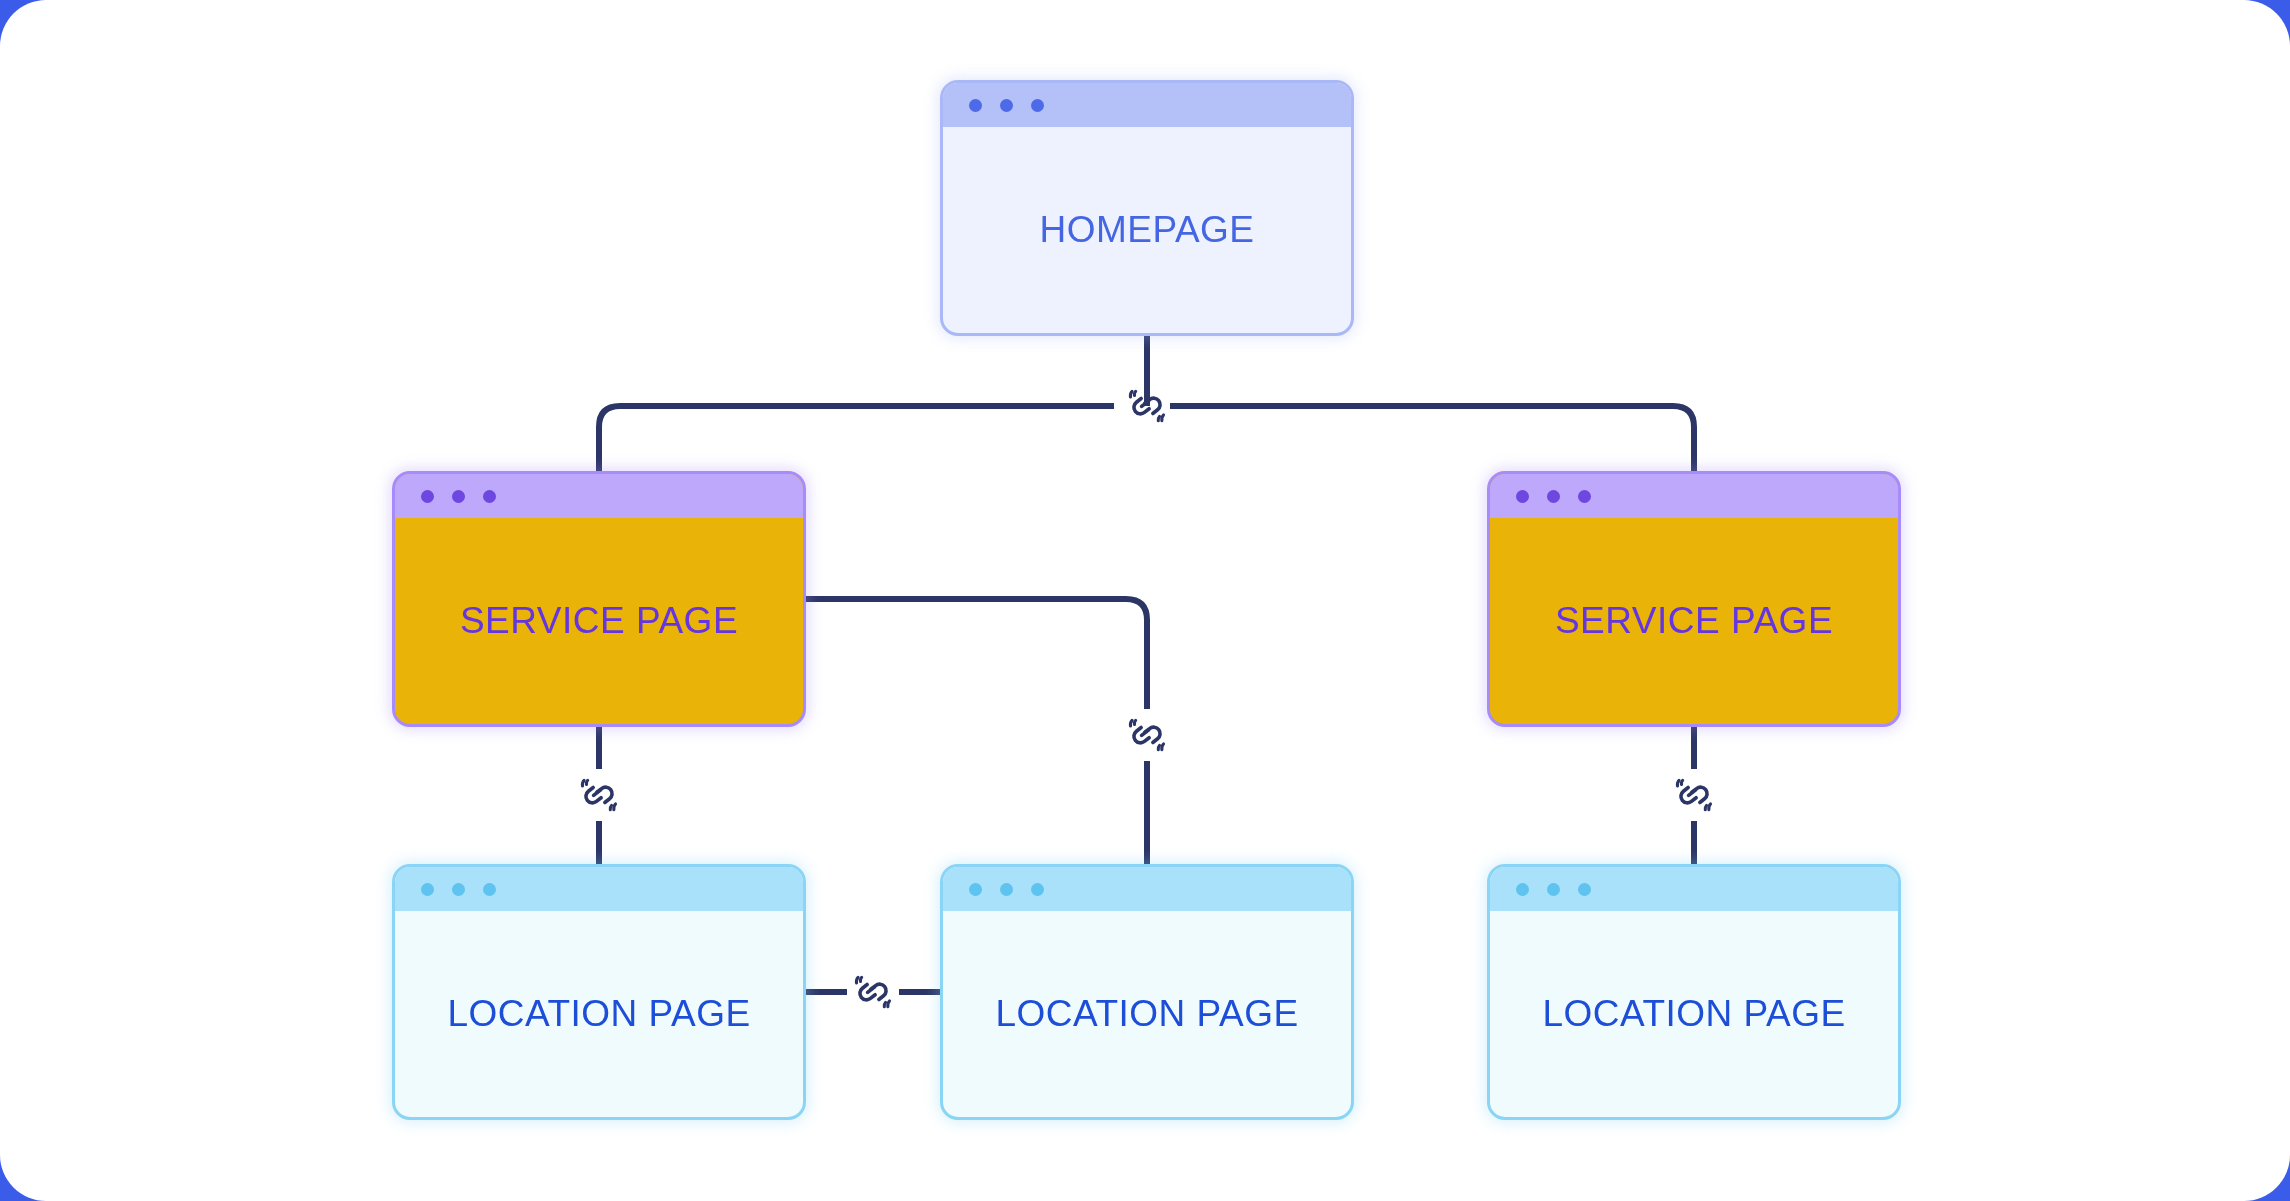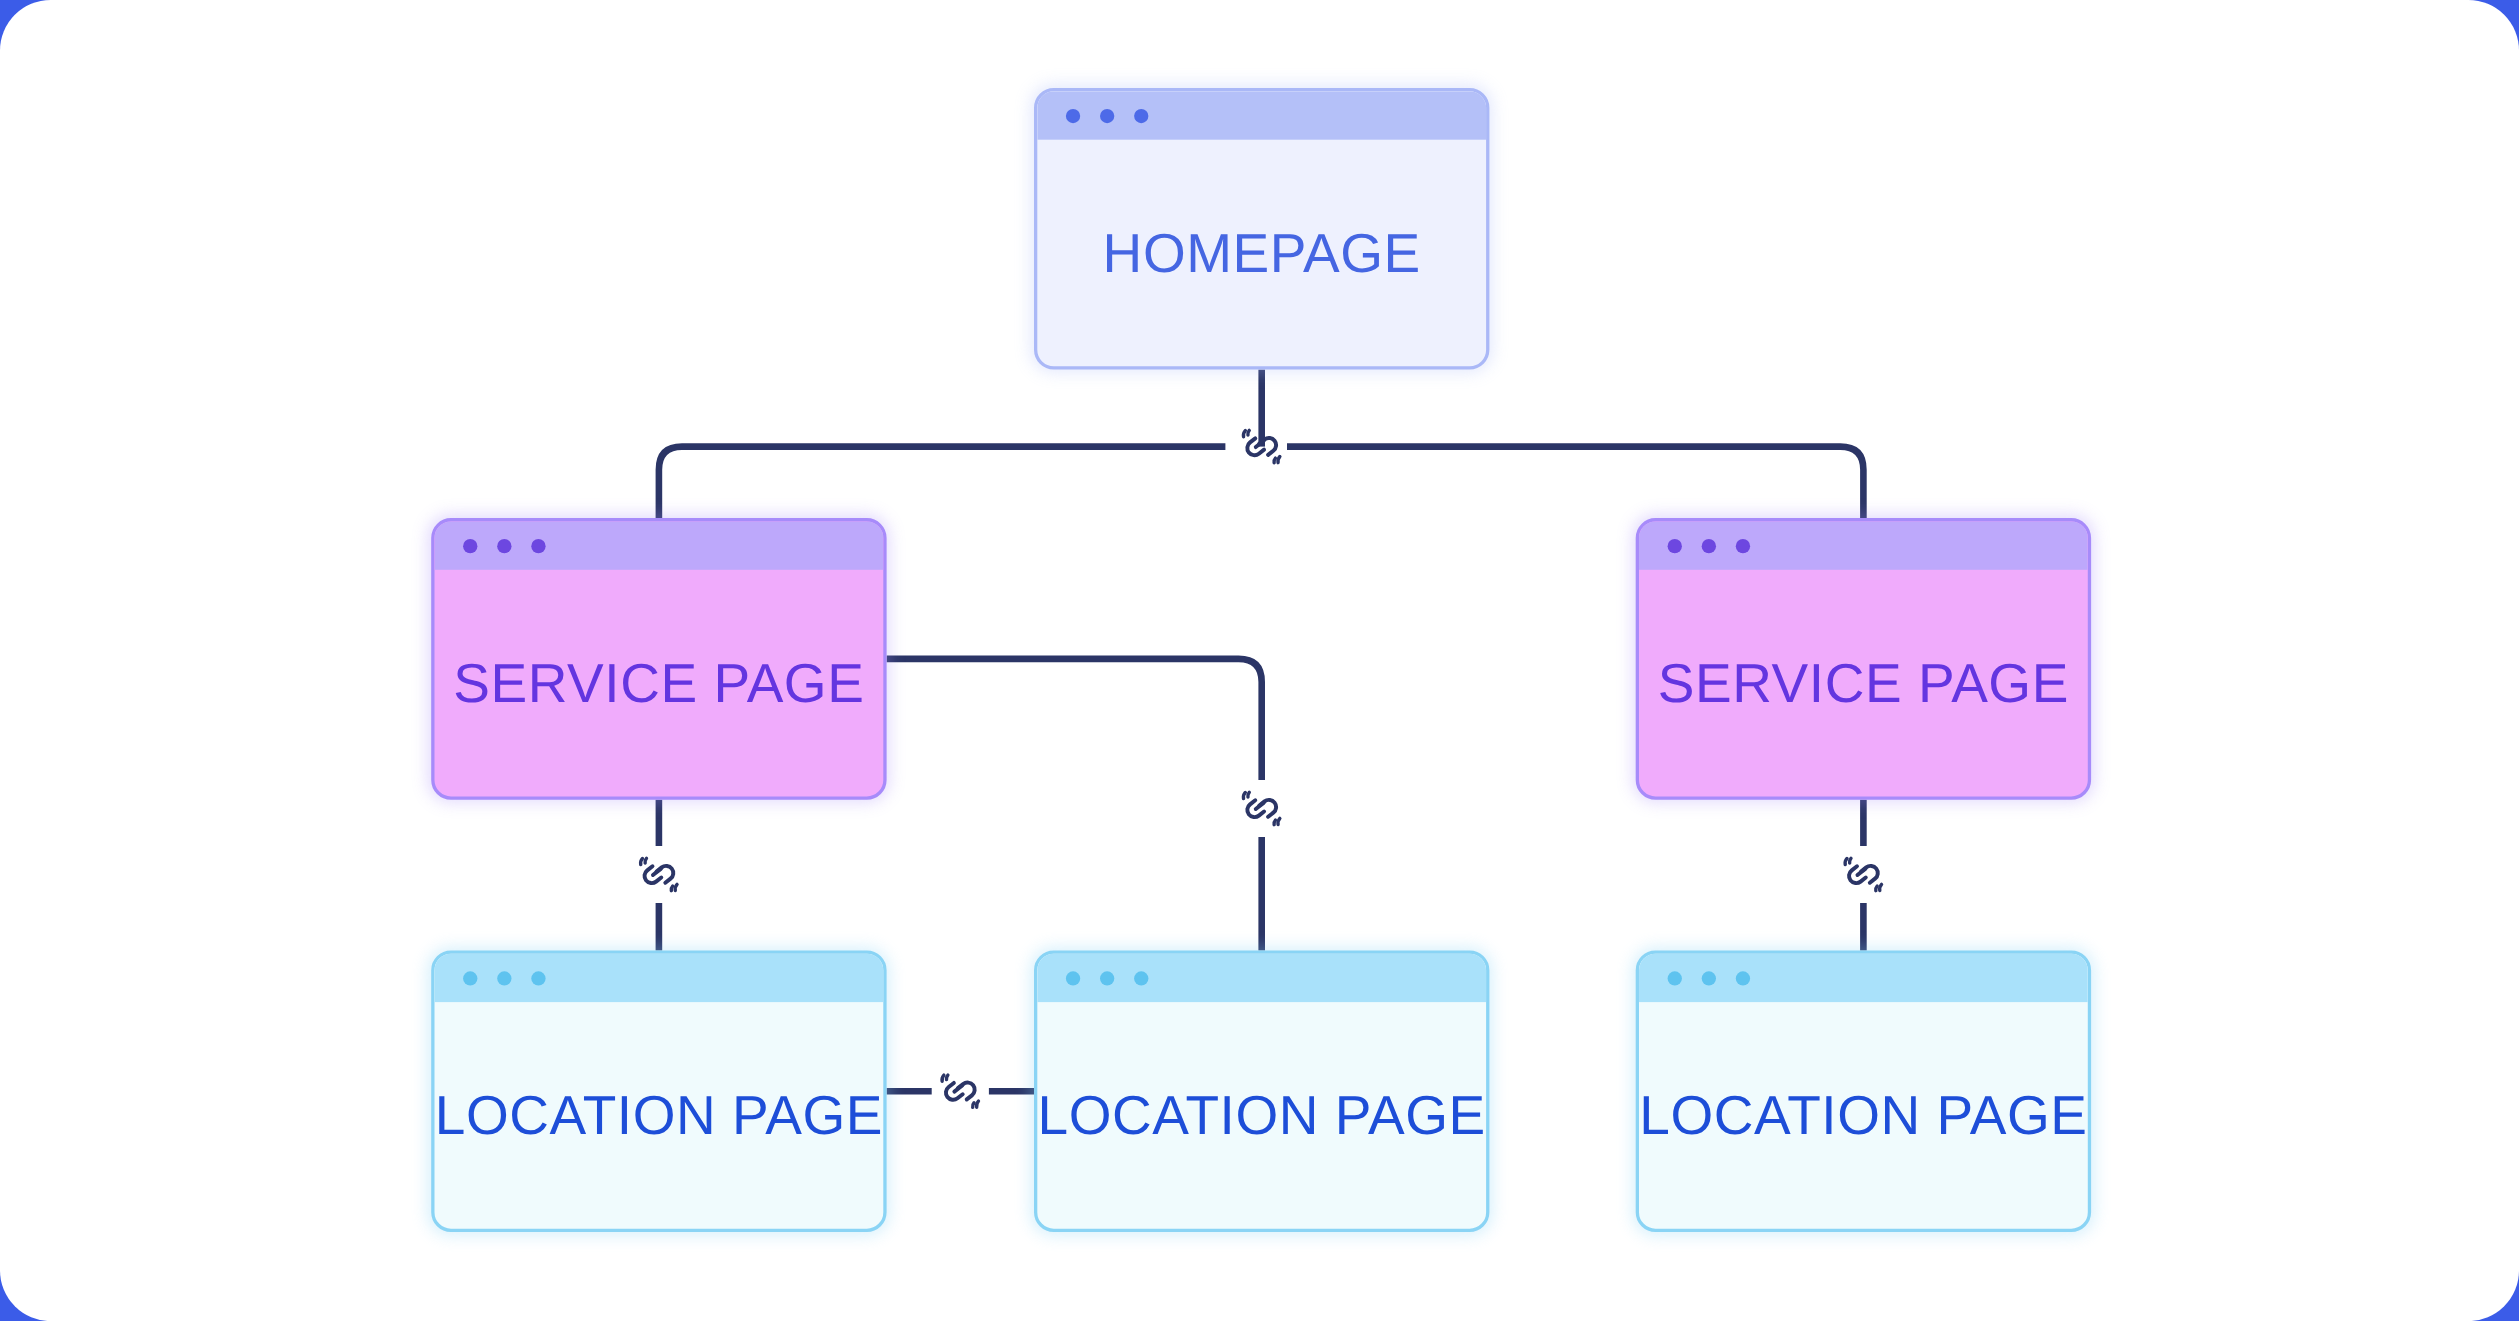--- a/index.html
+++ b/index.html
@@ -56,40 +56,40 @@
     height: 13px;
     border-radius: 50%;
   }
   .body {
     flex: 1 1 auto;
     display: flex;
     align-items: center;
     justify-content: center;
   }
   .label {
-    font-size: 50px;
+    font-size: 37px;
     font-weight: 400;
     letter-spacing: 0.5px;
     white-space: nowrap;
   }
 
   
   .node.home {
     border-color: #aab8f7;
     background: #eef1fe;
     box-shadow: 0 0 14px 3px rgba(170,184,247,0.30);
   }
   .node.home .titlebar { background: #b4c0f8; }
   .node.home .dot { background: #4d6ae8; }
   .node.home .label { color: #4566e2; }
 
   
   .node.service {
     border-color: #a78bfa;
-    background: #f0abfc;
+    background: #eab308;
     box-shadow: 0 0 14px 3px rgba(167,139,250,0.30);
   }
   .node.service .titlebar { background: #bda8fb; }
   .node.service .dot { background: #6d47e0; }
   .node.service .label { color: #6435e0; }
 
   
   .node.location {
     border-color: #8ad4f5;
     background: #f0fbfd;

